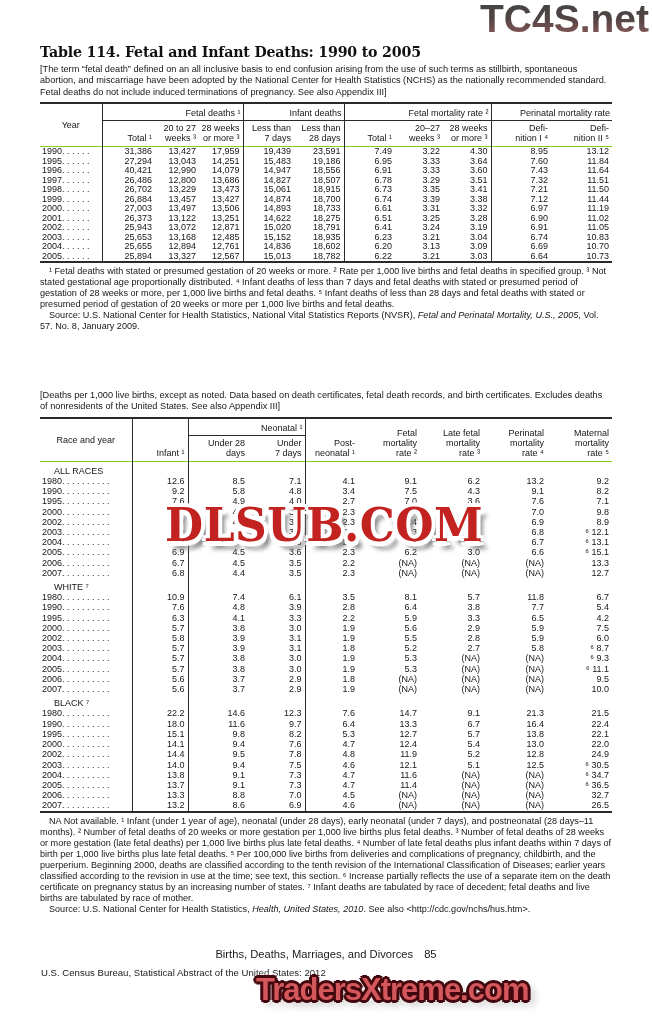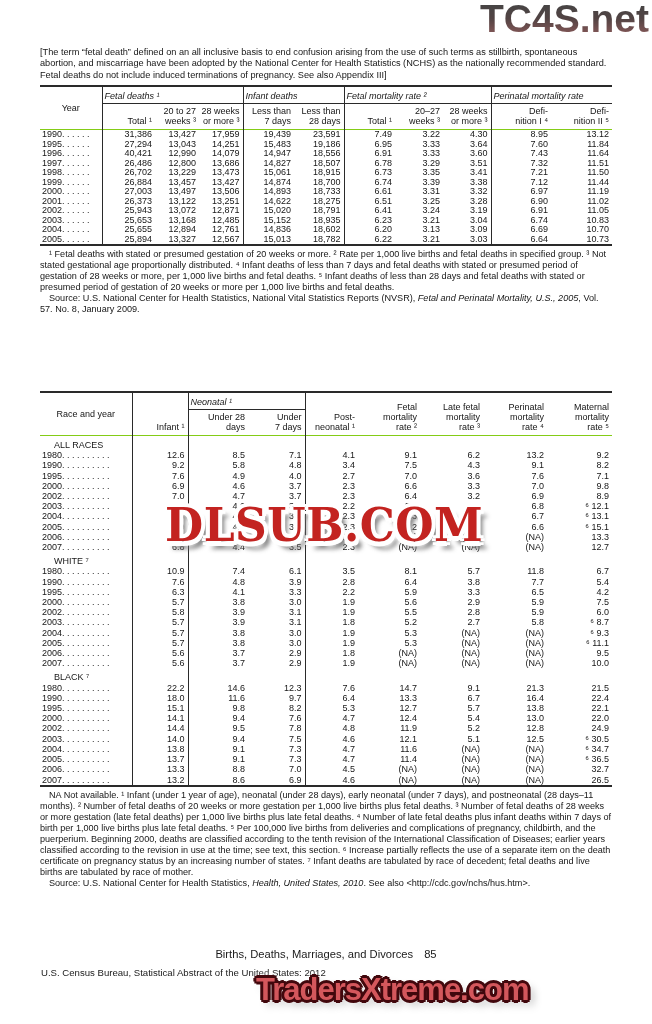--- a/index.html
+++ b/index.html
@@ -7,21 +7,21 @@
         font-family:"Liberation Sans",sans-serif;color:#161616;}
   .sec{position:absolute;left:40px;width:572px;}
   #sec114{top:44px;}
   #sec115{top:387px;}
   .t-title{font-family:"DejaVu Serif",serif;font-weight:bold;font-size:14.2px;line-height:16.8px;
            letter-spacing:-0.2px;margin:0;color:#111;}
   .headnote{font-size:9.2px;line-height:11.4px;margin:3px 0 0 0;}
   table.stat{border-collapse:collapse;table-layout:fixed;width:572px;margin-top:4px;
              border-top:2px solid #2a2a2a;border-bottom:2px solid #2a2a2a;font-size:9px;}
   table.stat th{font-weight:normal;white-space:pre-line;line-height:10px;}
-  th.grp{ text-align:left;border-bottom:1px solid #2a2a2a;padding:4px 2px 2px 2px;font-style:italic;}
+  th.grp{ text-align:right;border-bottom:1px solid #2a2a2a;padding:4px 2px 2px 2px;}
   th.ctr{ text-align:center;vertical-align:middle;}
   th.sub{ text-align:right;vertical-align:bottom;padding:2px 3px 3px 0;}
   .vl{border-left:1px solid #2a2a2a;}
   tbody tr:first-child td{border-top:1px solid #84cc16;}
   td.num{text-align:right;padding:0 3px 0 0;white-space:nowrap;overflow:hidden;}
   td.lbl{text-align:left;padding:0 0 0 2px;white-space:nowrap;overflow:hidden;}
   #tbl114 tbody td{line-height:9.5px;}
   #tbl115 tbody td{line-height:10.2px;}
   tr.grp-row td{padding-top:4px;line-height:11px;}
   td.grp-lbl{padding-left:14px;}
@@ -50,20 +50,21 @@
               text-shadow:-2px -2px 0 #42080d,2px -2px 0 #42080d,-2px 2px 0 #42080d,2px 2px 0 #42080d,
                           -3px 0 0 #42080d,3px 0 0 #42080d,0 -3px 0 #42080d,0 3px 0 #42080d,
                           0 0 5px #fff,0 0 9px #fff,5px 5px 8px rgba(0,0,0,0.35);}
 </style>
 </head>
 <body>
 
 <div class="page">
 
   <section class="sec" id="sec114">
+    <h2 class="t-title">Table 114. Fetal and Infant Deaths: 1990 to 2005</h2>
     <p class="headnote">[The term “fetal death” defined on an all inclusive basis to end confusion arising from the use of such terms as stillbirth, spontaneous abortion, and miscarriage have been adopted by the National Center for Health Statistics (NCHS) as the nationally recommended standard. Fetal deaths do not include induced terminations of pregnancy. See also Appendix III]</p>
 
     <table class="stat" id="tbl114">
       <colgroup>
         <col style="width:62px">
           <col style="width:53px">
           <col style="width:44px">
           <col style="width:44px">
         <col style="width:51px">
           <col style="width:50px">
@@ -260,20 +261,21 @@
             <td class="num">10.73</td>
           </tr>
         </tbody>
     </table>
 
     <p class="fnote">¹ Fetal deaths with stated or presumed gestation of 20 weeks or more. ² Rate per 1,000 live births and fetal deaths in specified group. ³ Not stated gestational age proportionally distributed. ⁴ Infant deaths of less than 7 days and fetal deaths with stated or presumed period of gestation of 28 weeks or more, per 1,000 live births and fetal deaths. ⁵ Infant deaths of less than 28 days and fetal deaths with stated or presumed period of gestation of 20 weeks or more per 1,000 live births and fetal deaths.</p>
     <p class="fnote"><span>Source: U.S. National Center for Health Statistics, National Vital Statistics Reports (NVSR), </span><i>Fetal and Perinatal Mortality, U.S., 2005</i><span>, Vol. 57. No. 8, January 2009.</span></p>
   </section>
 
   <section class="sec" id="sec115">
+    <p class="headnote">[Deaths per 1,000 live births, except as noted. Data based on death certificates, fetal death records, and birth certificates. Excludes deaths of nonresidents of the United States. See also Appendix III]</p>
 
     <table class="stat" id="tbl115">
       <colgroup>
         <col style="width:92px">
           <col style="width:56px">
           <col style="width:60px">
           <col style="width:57px">
         <col style="width:53px">
           <col style="width:62px">
           <col style="width:63px">

